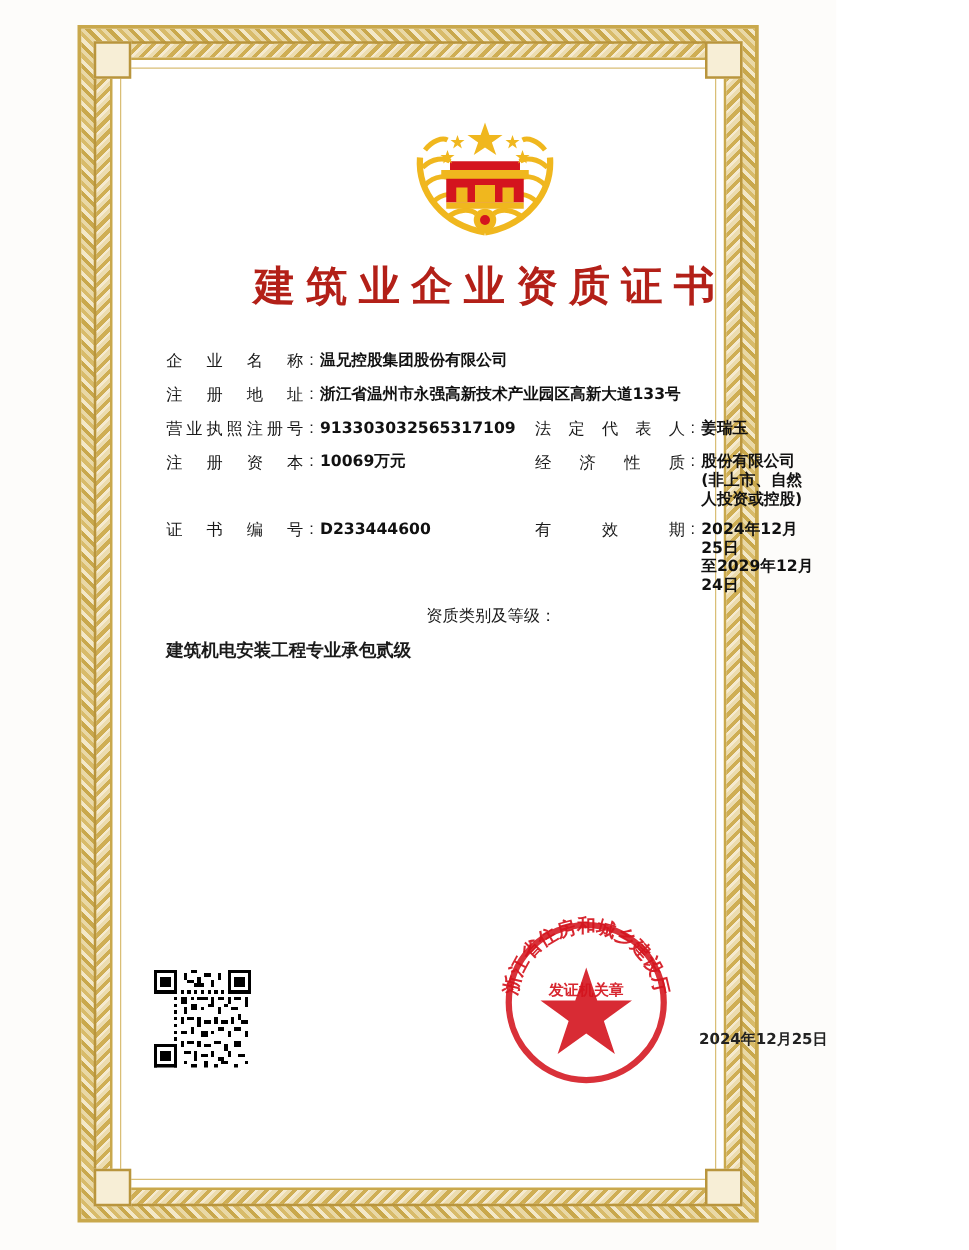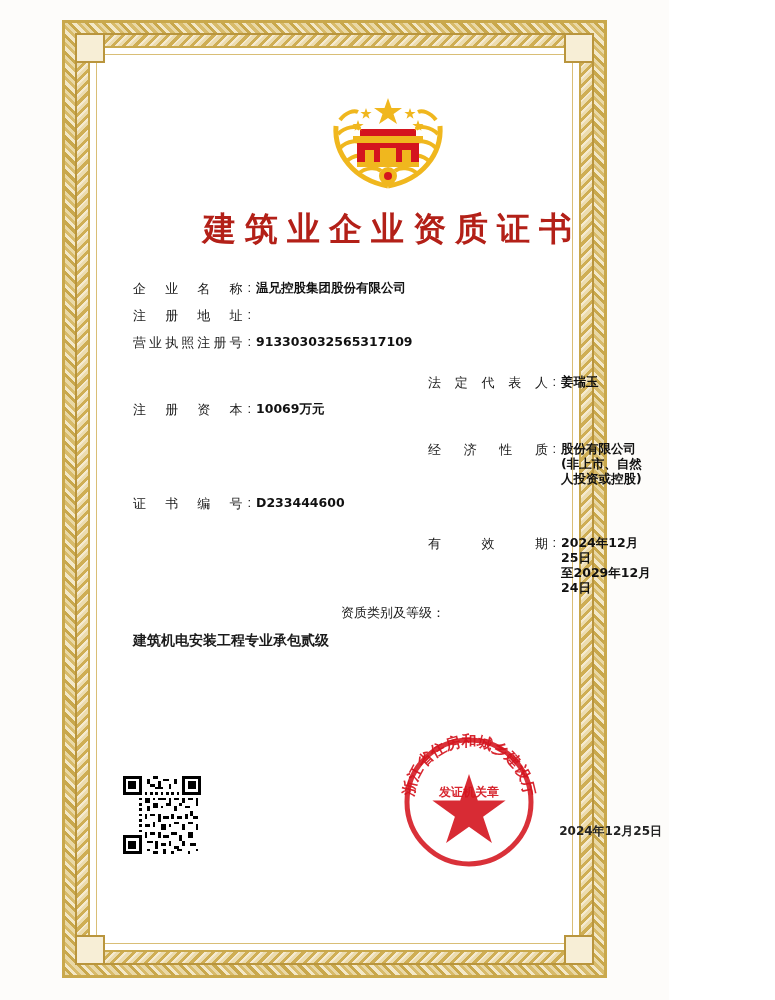--- a/index.html
+++ b/index.html
@@ -166,21 +166,20 @@
   }
   .col-left {
     flex: 0 0 295px;
     display: flex;
     align-items: flex-start;
   }
   .col-right {
     flex: 1;
     display: flex;
     align-items: flex-start;
-    margin-top: 40px;
   }
   .label-lg {
     width: 120px;
     flex: 0 0 120px;
     font-size: 13px;
     text-align: justify;
     text-align-last: justify;
     font-family: "DejaVu Sans", "Liberation Sans", sans-serif;
   }
 
@@ -292,20 +291,21 @@
 
       <div class="row">
         <span class="label">企业名称</span>
         <span class="label-colon">:</span>
         <span class="value">温兄控股集团股份有限公司</span>
       </div>
 
       <div class="row">
         <span class="label">注册地址</span>
         <span class="label-colon">:</span>
+        <span class="value">浙江省温州市永强高新技术产业园区高新大道133号</span>
       </div>
 
       <div class="row two-col">
         <span class="col-left">
           <span class="label">营业执照注册号</span>
           <span class="label-colon">:</span>
           <span class="value">913303032565317109</span>
         </span>
         <span class="col-right">
           <span class="label-lg">法定代表人</span>

